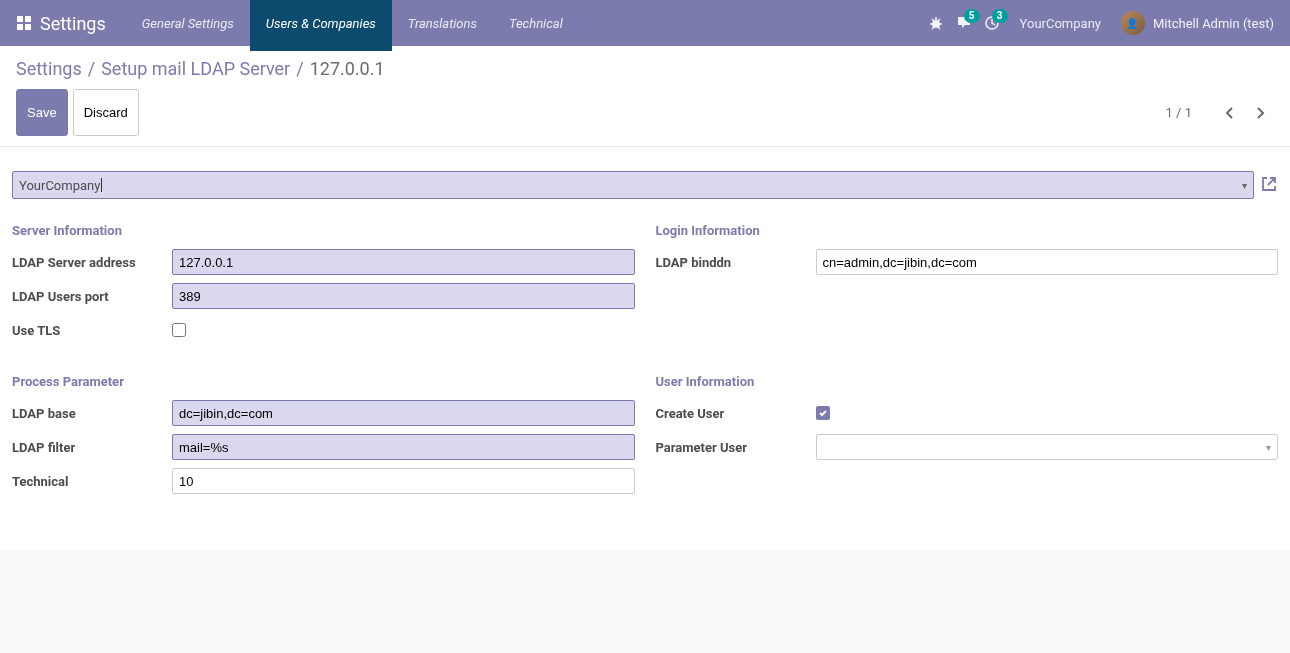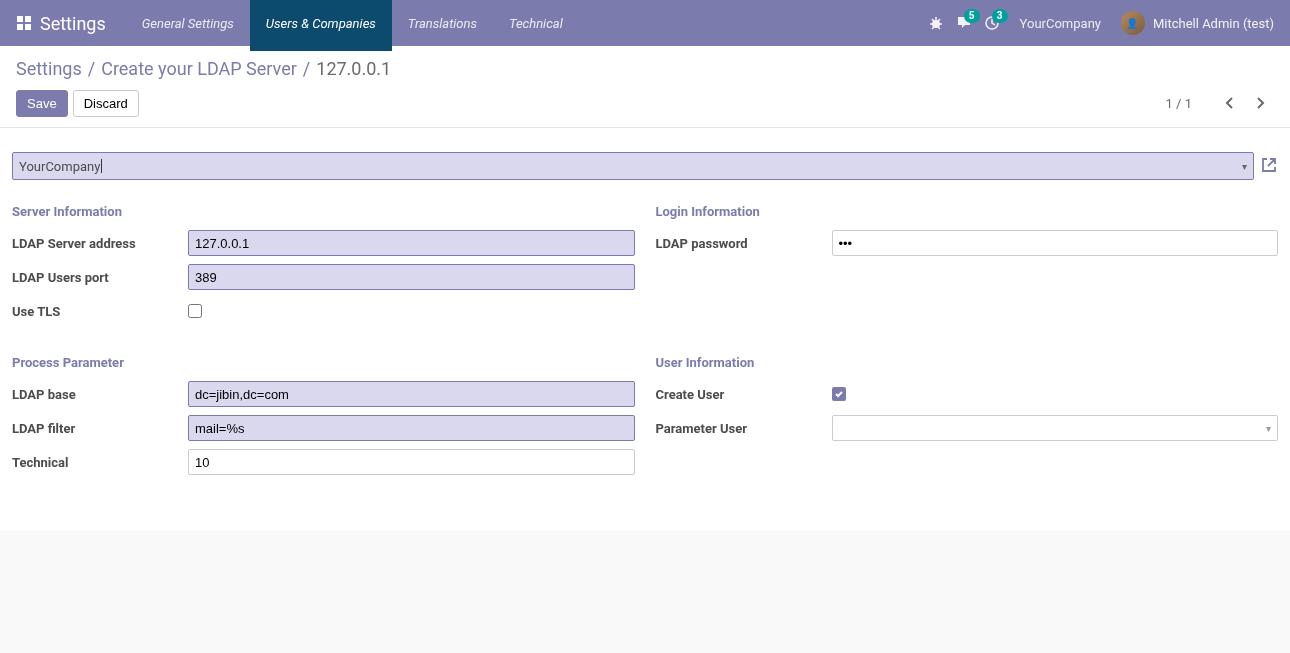--- a/index.html
+++ b/index.html
@@ -18,38 +18,38 @@
 .nav-company { color: rgba(255,255,255,0.85); cursor: pointer; padding: 0 8px; }
 .nav-user { display: flex; align-items: center; gap: 8px; color: rgba(255,255,255,0.9); cursor: pointer; }
 .avatar { width: 24px; height: 24px; border-radius: 50%; background: linear-gradient(135deg,#b98a5e,#7a5c3e); display:flex; align-items:center; justify-content:center; font-size:10px; color:#fff; }
 
 .control-panel { background: #fff; padding: 12px 16px 10px; border-bottom: 1px solid #e5e5e5; }
 .breadcrumb { display: flex; align-items: center; font-size: 18px; color: #7c7bad; margin-bottom: 10px; }
 .breadcrumb .sep { margin: 0 6px; color: #7c7bad; }
 .breadcrumb .current { color: #6b6b6b; }
 .cp-buttons-row { display:flex; align-items:center; }
 .cp-buttons { display: flex; gap: 5px; }
-.btn { padding: 5px 10px; border: 1px solid #ccc; background: #fff; font-size: 13px; cursor: pointer; border-radius: 3px; }
+.btn { padding: 15px 10px; border: 1px solid #ccc; background: #fff; font-size: 13px; cursor: pointer; border-radius: 3px; }
 .btn-primary { background: #7c7bad; border-color: #7c7bad; color: #fff; }
 .cp-pager { margin-left:auto; display:flex; align-items:center; gap: 24px; color:#6b6b6b; }
 .pager-arrows { display:flex; gap:2px; }
 .pager-arrow { width:28px; height:28px; display:flex; align-items:center; justify-content:center; cursor:pointer; color:#6b6b6b; }
 
 .form-sheet-bg { padding: 24px 12px; background:#fff; }
 .form-sheet { max-width: none; margin: 0; padding: 0 0 24px; background: #fff; }
 .company-row { display:flex; align-items:center; gap:6px; margin-bottom: 24px; }
 .company-select { flex:1; background:#d9d8ef; border:1px solid #7c7bad; padding:4px 6px; height:28px; position:relative; display:flex; align-items:center; border-radius:2px; }
 .company-select .caret { margin-left:auto; font-size:10px; color:#666; }
 .external-link { color:#7c7bad; cursor:pointer; }
 
 .form-columns { display:flex; gap:21px; }
 .form-col { flex:1; }
 .group-title { color:#7c7bad; font-weight:bold; font-size:13px; margin-bottom:10px; }
 .form-row { display:flex; align-items:center; margin-bottom:6px; min-height:28px; }
-.form-label { width:176px; font-weight:bold; font-size:13px; color:#4c4c4c; padding-right:4px; }
+.form-label { width:160px; font-weight:bold; font-size:13px; color:#4c4c4c; padding-right:4px; }
 .form-field { flex:1; }
 .form-field input[type=text], .form-field input[type=password] { width:100%; padding:3px 6px; border:1px solid #ccc; border-radius:2px; height:26px; font-size:13px; }
 .form-field input.required { background:#d9d8ef; border-color:#7c7bad; }
 .sep-line { border-left:1px solid #e0e0e0; padding-left:12px; margin-left:-1px; }
 .checkbox-wrap { display:flex; align-items:center; }
 .checkbox-wrap input { width:14px; height:14px; }
 .checkbox-checked { width:14px; height:14px; background:#7c7bad; border-radius:2px; display:flex; align-items:center; justify-content:center; }
 .checkbox-checked svg { width:10px; height:10px; }
 .template-select { width:100%; border:1px solid #ccc; height:26px; border-radius:2px; display:flex; align-items:center; padding:0 6px; background:#fff; }
 .template-select .caret { margin-left:auto; font-size:10px; color:#999; }
@@ -100,21 +100,21 @@
       <div class="avatar">👤</div>
       <span>Mitchell Admin (test)</span>
     </div>
   </div>
 </div>
 
 <div class="control-panel">
   <div class="breadcrumb">
     <span>Settings</span>
     <span class="sep">/</span>
-    <span>Create your LDAP Server</span>
+    <span>Setup mail LDAP Server</span>
     <span class="sep">/</span>
     <span class="current">127.0.0.1</span>
   </div>
   <div class="cp-buttons-row">
     <div class="cp-buttons">
       <button class="btn btn-primary">Save</button>
       <button class="btn">Discard</button>
     </div>
     <div class="cp-pager">
       <span>1 / 1</span>
@@ -166,22 +166,22 @@
             <div class="form-label">Use TLS</div>
             <div class="form-field checkbox-wrap">
                 <input type="checkbox" style="">
               </div>
           </div>
         </div>
       </div>
       <div class="form-col">
         <div class="group-title">Login Information</div>
         <div class="form-row">
-          <div class="form-label">LDAP password</div>
-          <div class="form-field"><input type="text" value="•••" style=""></div>
+          <div class="form-label">LDAP binddn</div>
+          <div class="form-field"><input type="text" value="cn=admin,dc=jibin,dc=com" style=""></div>
         </div>
       </div>
     </div>
 
     <div class="section-gap"></div>
 
     <div class="form-columns">
       <div class="form-col">
         <div class="group-title">Process Parameter</div>
         <div class="form-row">

